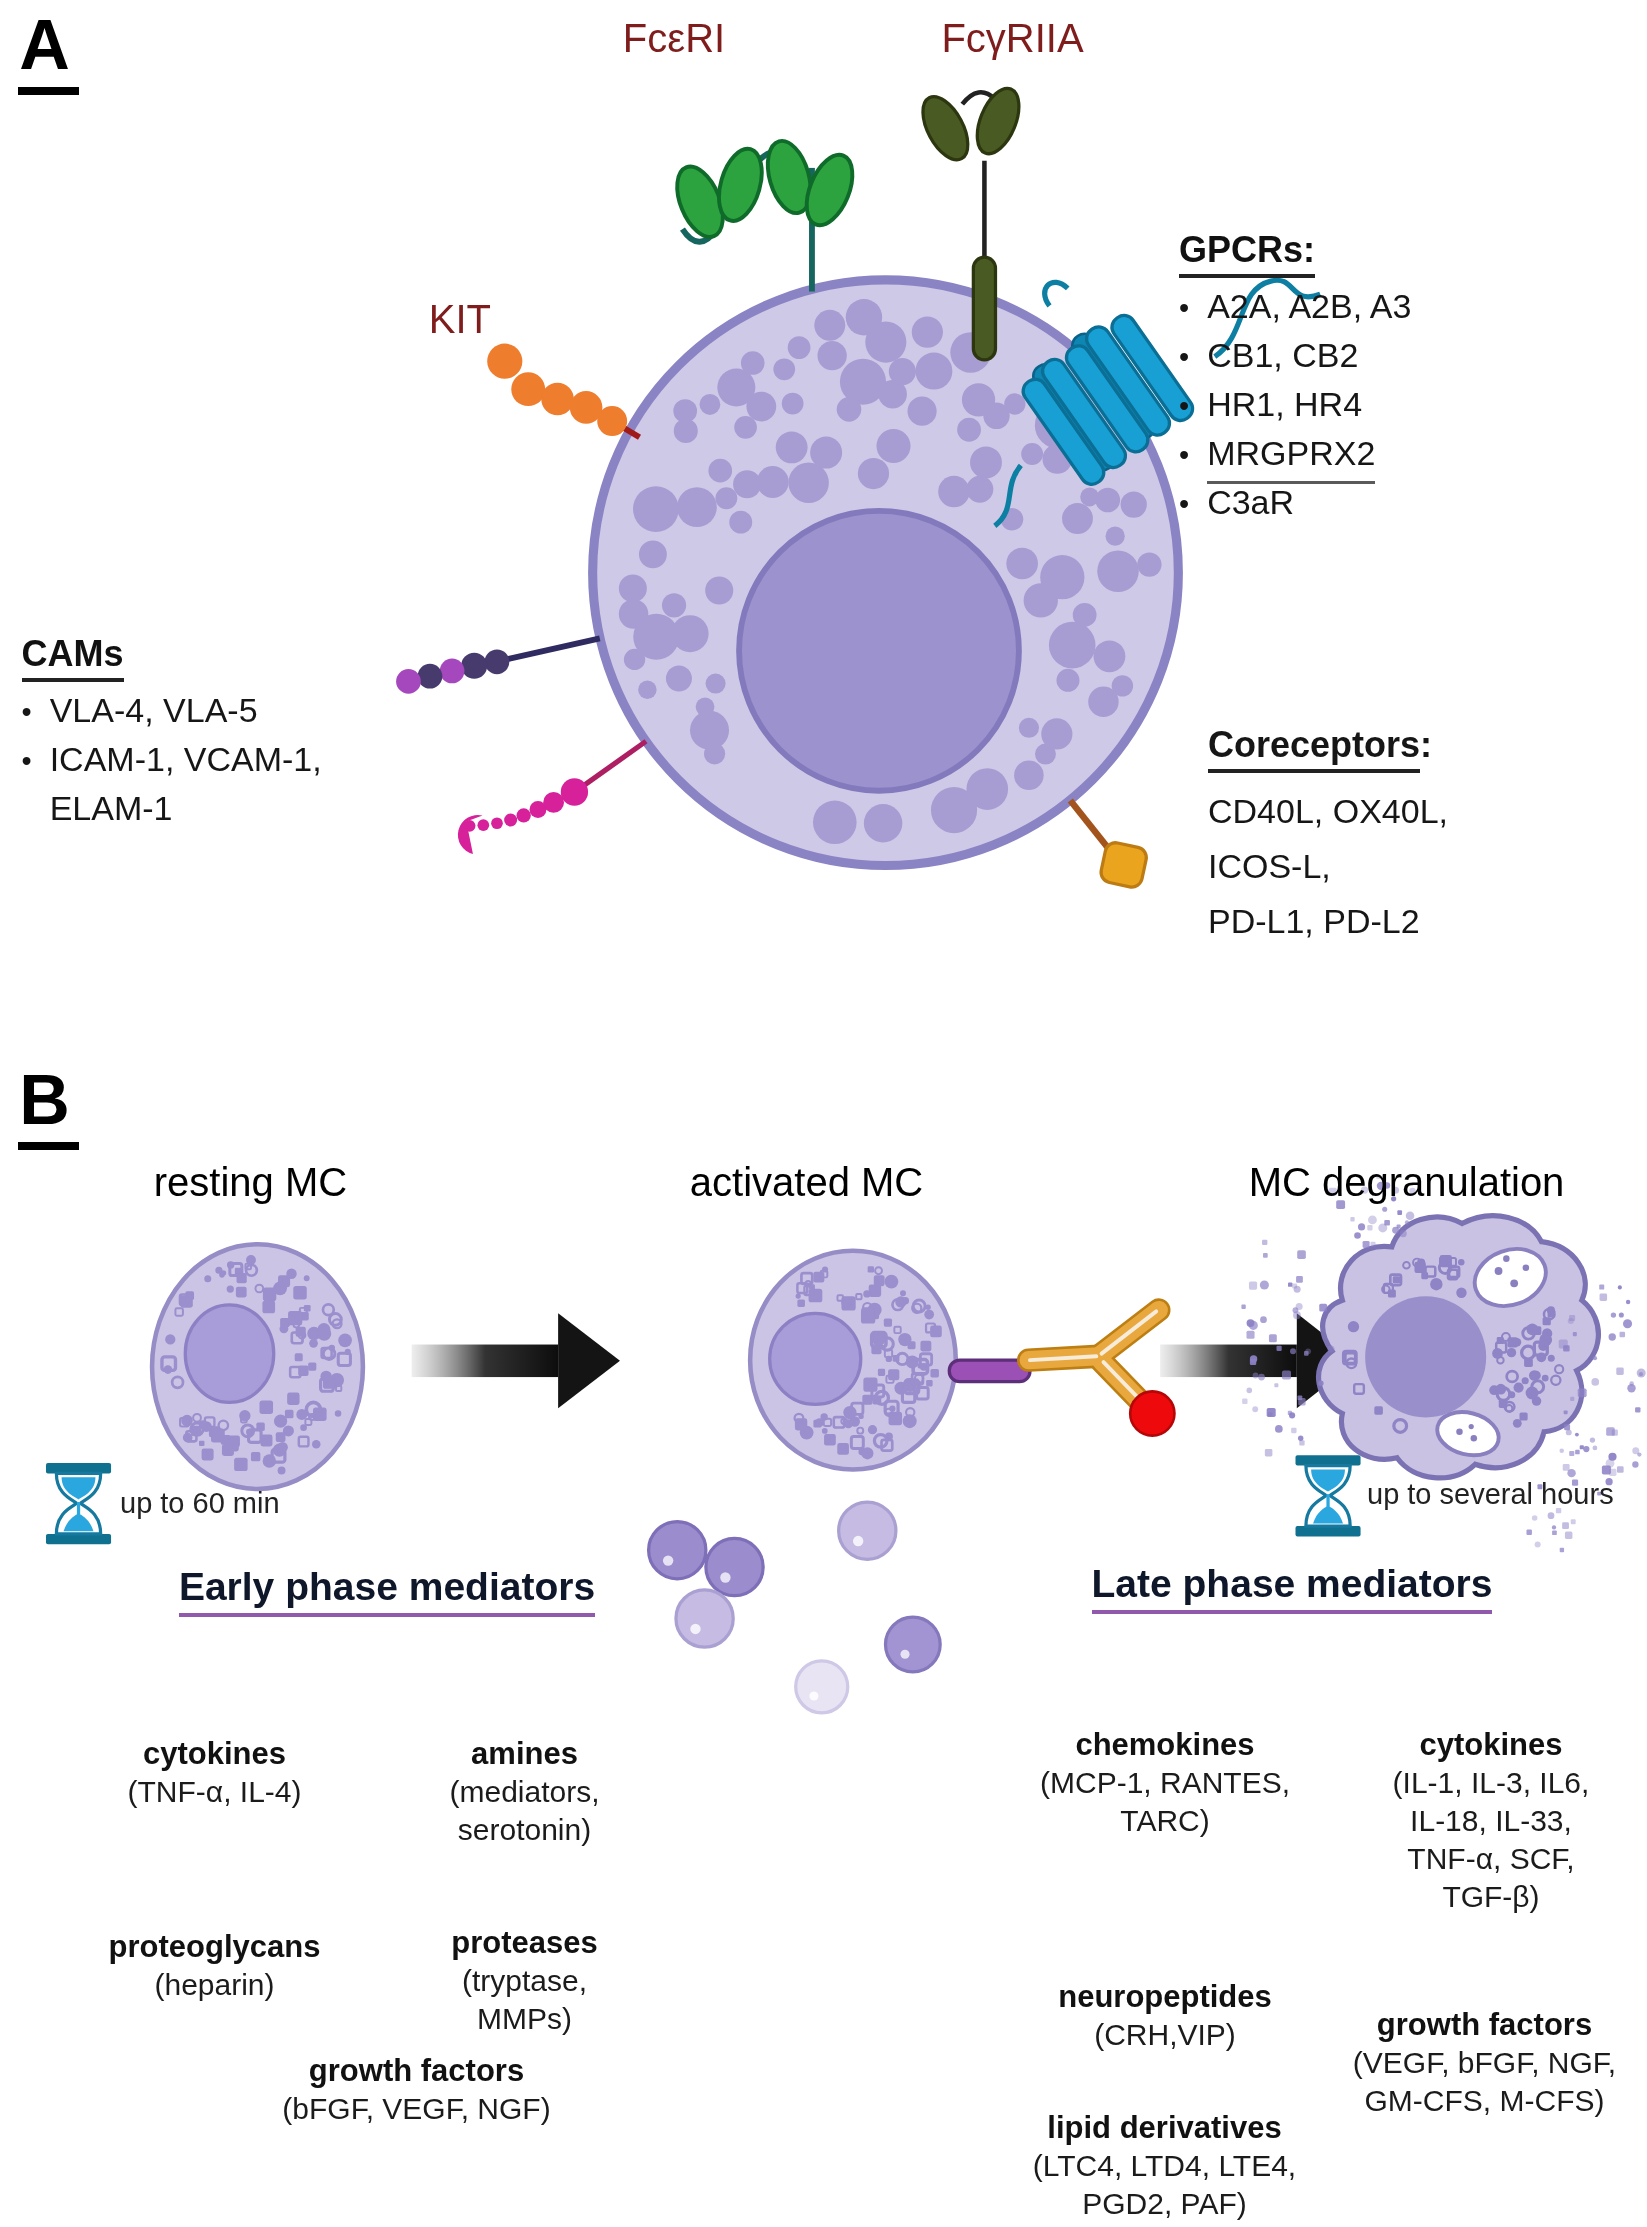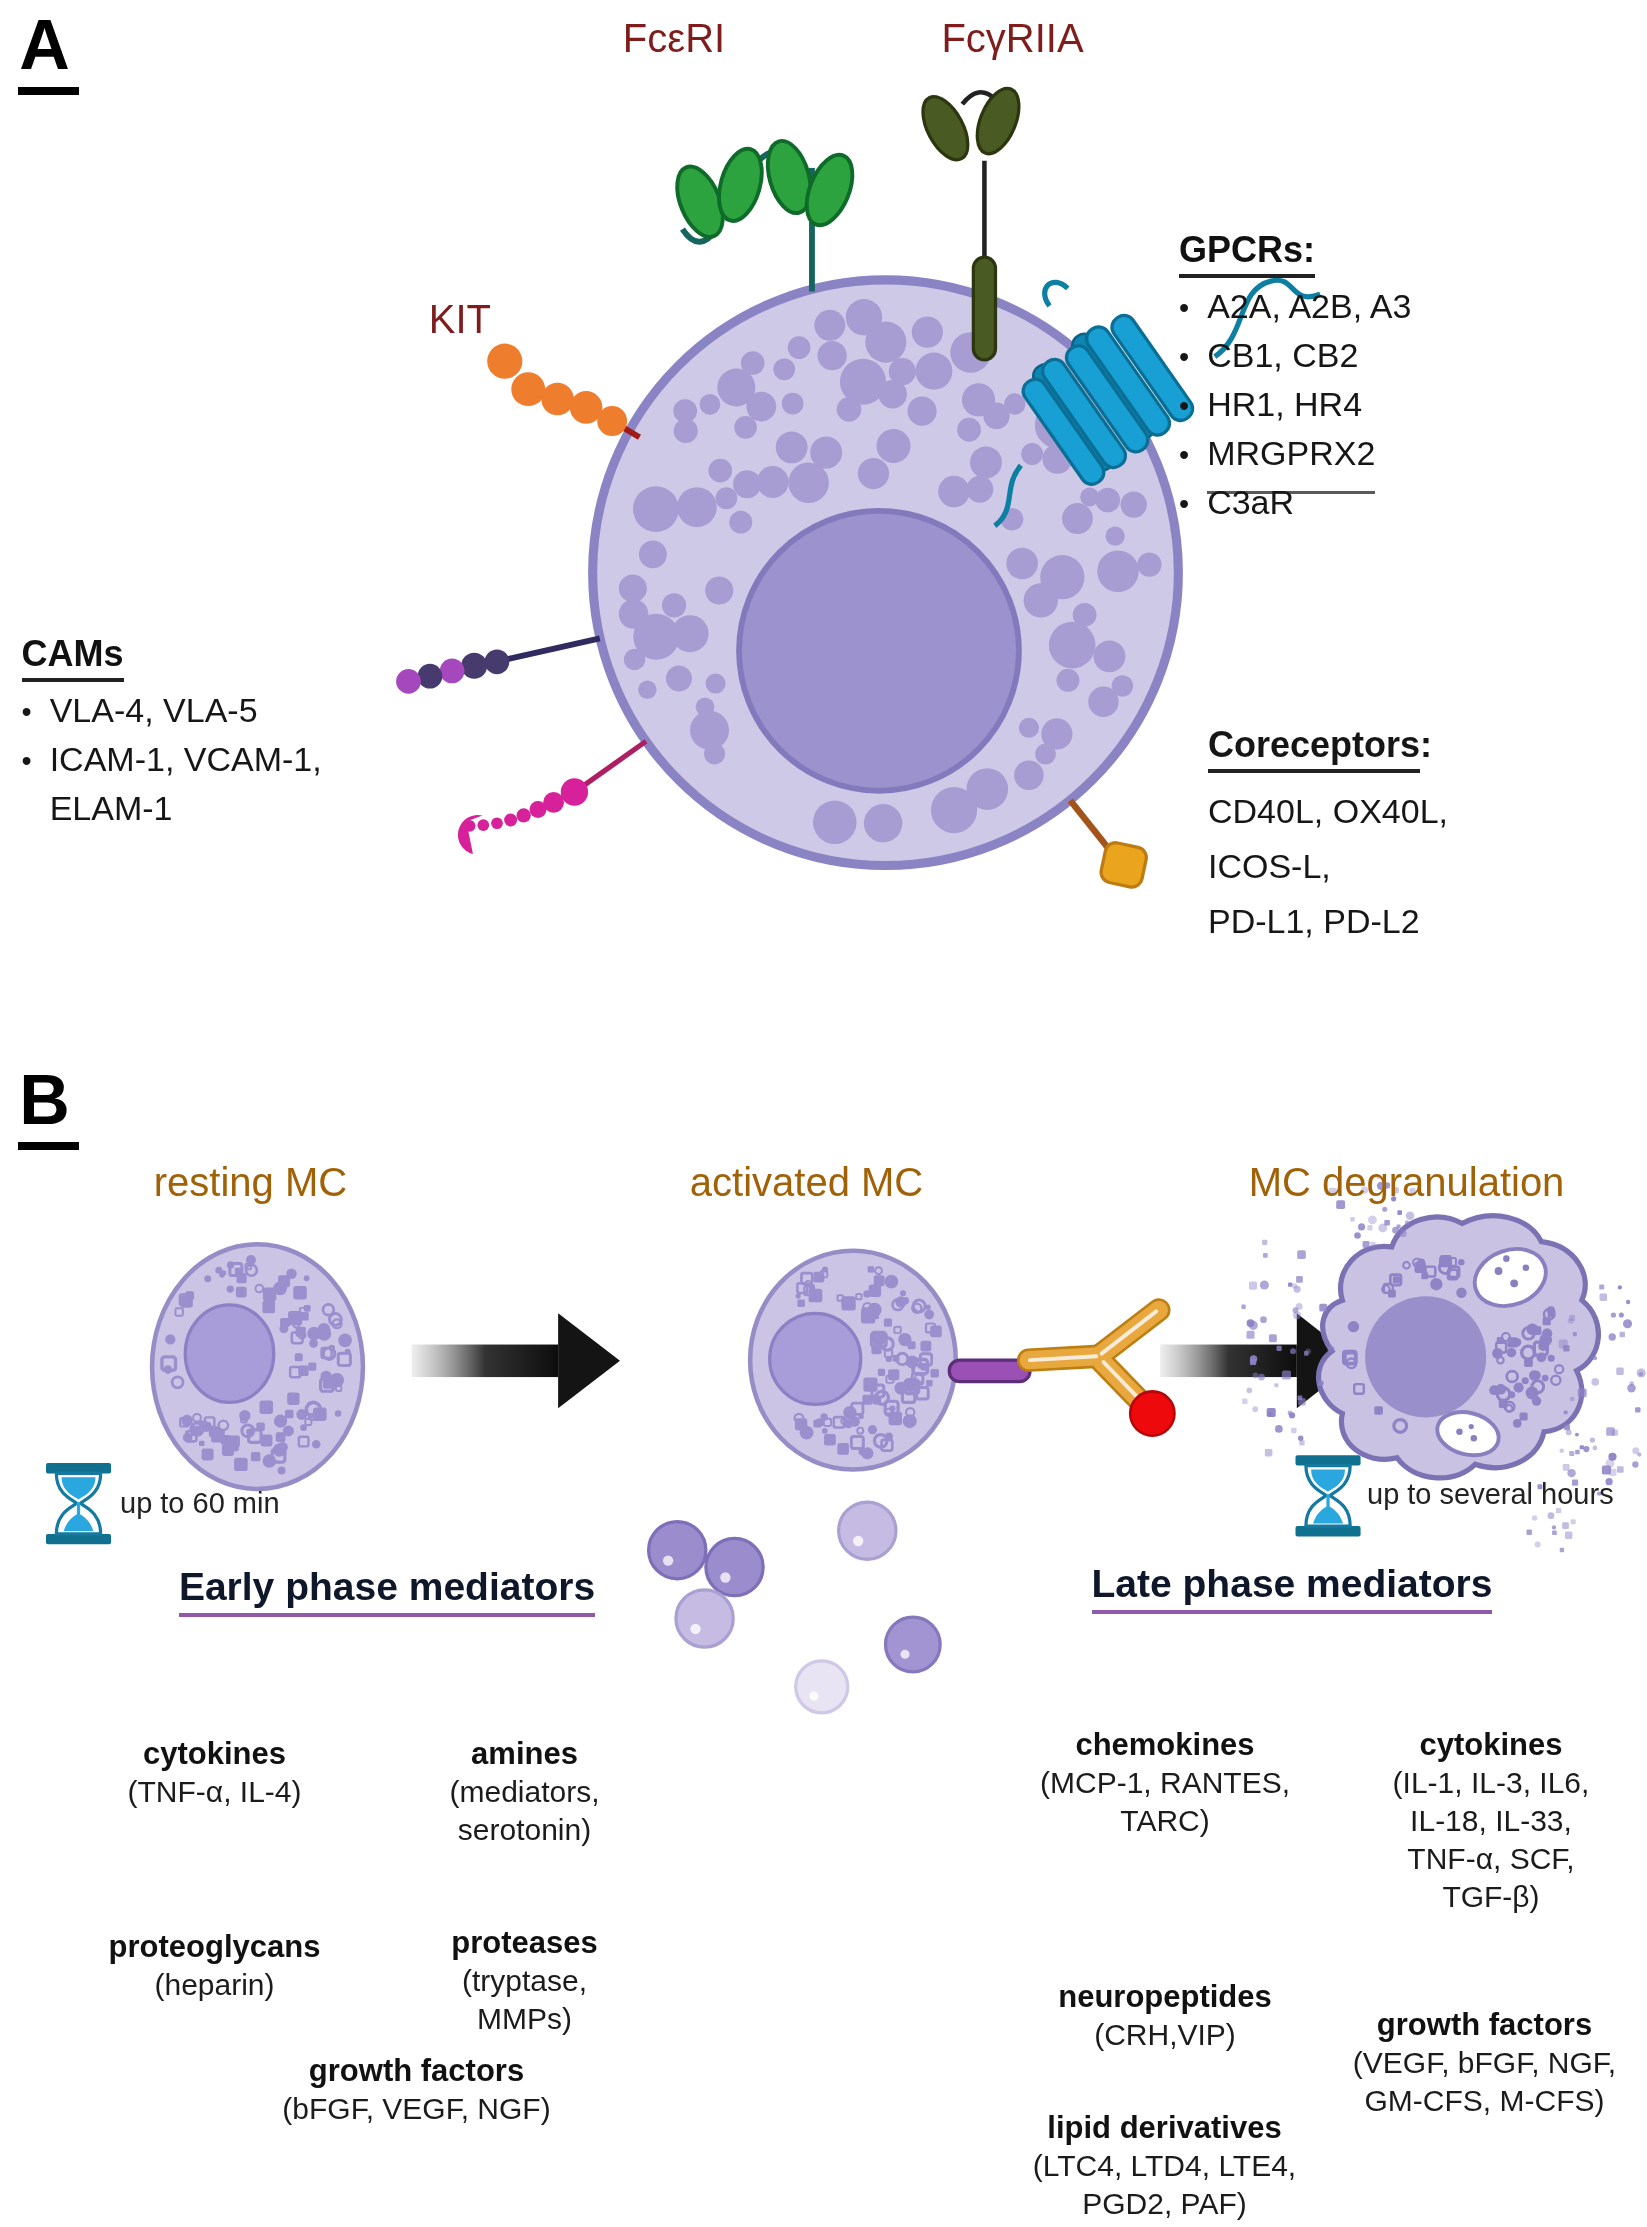--- a/index.html
+++ b/index.html
@@ -9,26 +9,26 @@
   .panel-label{position:absolute;font-weight:bold;font-size:70px;line-height:70px;color:#000;}
   .panel-label .pl{display:inline-block;border-bottom:8.5px solid #000;padding:0 9px 6.5px 1.3px;}
   .rl{position:absolute;font-size:40px;color:#7f1d1d;text-align:center;}
   .listblock{position:absolute;}
   .listblock .title{font-size:36px;font-weight:bold;color:#111;}
   .listblock .title .t{display:inline-block;border-bottom:4.6px solid #222;padding-bottom:2.6px;}
   .listblock ul{list-style:none;margin:9px 0 0 0;padding:0;}
   .listblock li{display:flex;align-items:baseline;gap:18px;height:49px;font-size:34px;}
   .listblock li .b{font-size:29px;}
   .listblock li.noB .b{visibility:hidden;}
-  .listblock li .ul-item{border-bottom:3.3px solid #5a5a5a;padding-bottom:18px;}
+  .listblock li .ul-item{border-bottom:3.3px solid #5a5a5a;padding-bottom:8px;}
   .corec{position:absolute;}
   .corec .title{font-size:36px;font-weight:bold;}
   .corec .title .t{display:inline-block;border-bottom:4.6px solid #222;padding-bottom:2.6px;}
   .corec .ln{font-size:34px;line-height:55px;}
-  .stage{position:absolute;font-size:40px;color:#a16207;text-align:center;}
+  .stage{position:absolute;font-size:40px;color:#000000;text-align:center;}
   .timer{position:absolute;font-size:29px;color:#222;}
   .phase{position:absolute;font-size:39px;font-weight:bold;color:#0f172a;text-align:center;}
   .phase .t{display:inline-block;border-bottom:4.6px solid #9059ab;padding-bottom:3.9px;}
   .med{position:absolute;text-align:center;}
   .med .n{font-size:31px;font-weight:bold;line-height:38px;color:#111;}
   .med .l{font-size:30px;line-height:38px;color:#1b1b1b;}
 </style>
 </head>
 <body>
 

